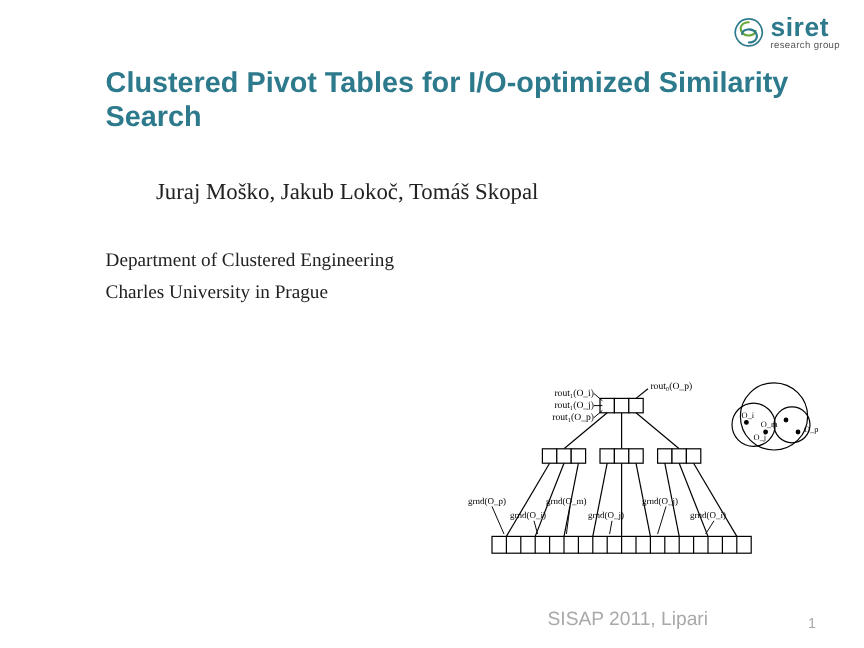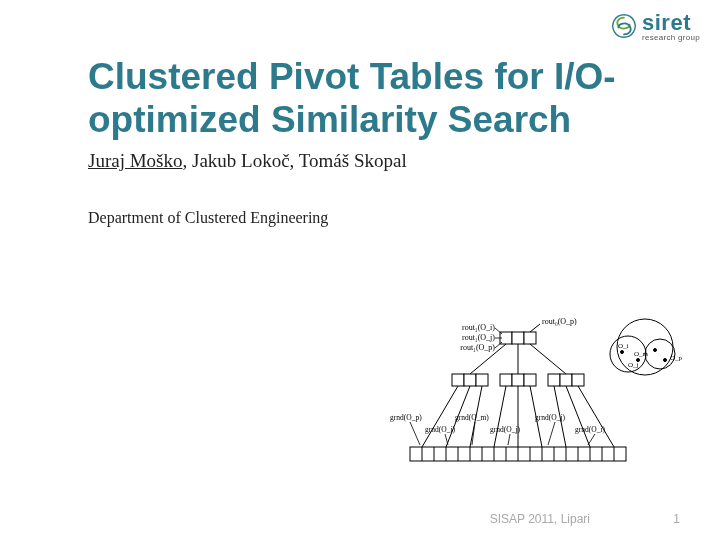--- a/index.html
+++ b/index.html
@@ -9,20 +9,21 @@
     background: #ffffff;
     font-family: Georgia, 'Times New Roman', serif;
     position: relative;
     overflow: hidden;
   }
   .logo {
     position: absolute;
     top: 12px;
     right: 20px;
     display: flex;
+    align-items: center;
     gap: 4px;
   }
   .logo-mark {
     width: 28px;
     height: 28px;
   }
   .logo-text {
     display: flex;
     flex-direction: column;
     line-height: 1;
@@ -39,34 +40,34 @@
     font-size: 8px;
     color: #555;
     letter-spacing: 0.3px;
   }
   .title {
     position: absolute;
     top: 56px;
     left: 88px;
     right: 40px;
     font-family: 'Trebuchet MS', 'Segoe UI', sans-serif;
-    font-size: 37px;
+    font-size: 24px;
     font-weight: bold;
     color: #2d7a8c;
     line-height: 1.15;
   }
   .authors {
     position: absolute;
     top: 150px;
     left: 88px;
     font-size: 19px;
     color: #222;
   }
   .authors .underline {
-    text-decoration: underline;
+    margin-left: 42px;
   }
   .affiliation {
     position: absolute;
     top: 205px;
     left: 88px;
     font-size: 16px;
     color: #222;
     line-height: 1.6;
   }
   .diagram {
@@ -74,21 +75,21 @@
     bottom: 48px;
     right: 20px;
     width: 330px;
     height: 180px;
   }
   .footer-left {
     position: absolute;
     bottom: 14px;
     right: 130px;
     font-family: 'Trebuchet MS', sans-serif;
-    font-size: 12px;
+    font-size: 16px;
     color: #a9a9a9;
   }
   .footer-right {
     position: absolute;
     bottom: 14px;
     right: 40px;
     font-family: 'Trebuchet MS', sans-serif;
     font-size: 12px;
     color: #a9a9a9;
   }
@@ -109,20 +110,21 @@
 </div>
 
 <h1 class="title">Clustered Pivot Tables for I/O-optimized Similarity Search</h1>
 
 <div class="authors">
   <span class="underline">Juraj Moško</span><span>, Jakub Lokoč, Tomáš Skopal</span>
 </div>
 
 <div class="affiliation">
   <div>Department of Clustered Engineering</div>
+  <div>Charles University in Prague</div>
 </div>
 
 <svg class="diagram" viewBox="0 0 330 180">
   <g stroke="#000" stroke-width="1" fill="none">
     <circle cx="275" cy="35" r="28"></circle>
     <circle cx="258" cy="42" r="18"></circle>
     <circle cx="290" cy="42" r="15"></circle>
     <circle cx="252" cy="40" r="1.5" fill="#000"></circle>
     <circle cx="268" cy="48" r="1.5" fill="#000"></circle>
     <circle cx="285" cy="38" r="1.5" fill="#000"></circle>

